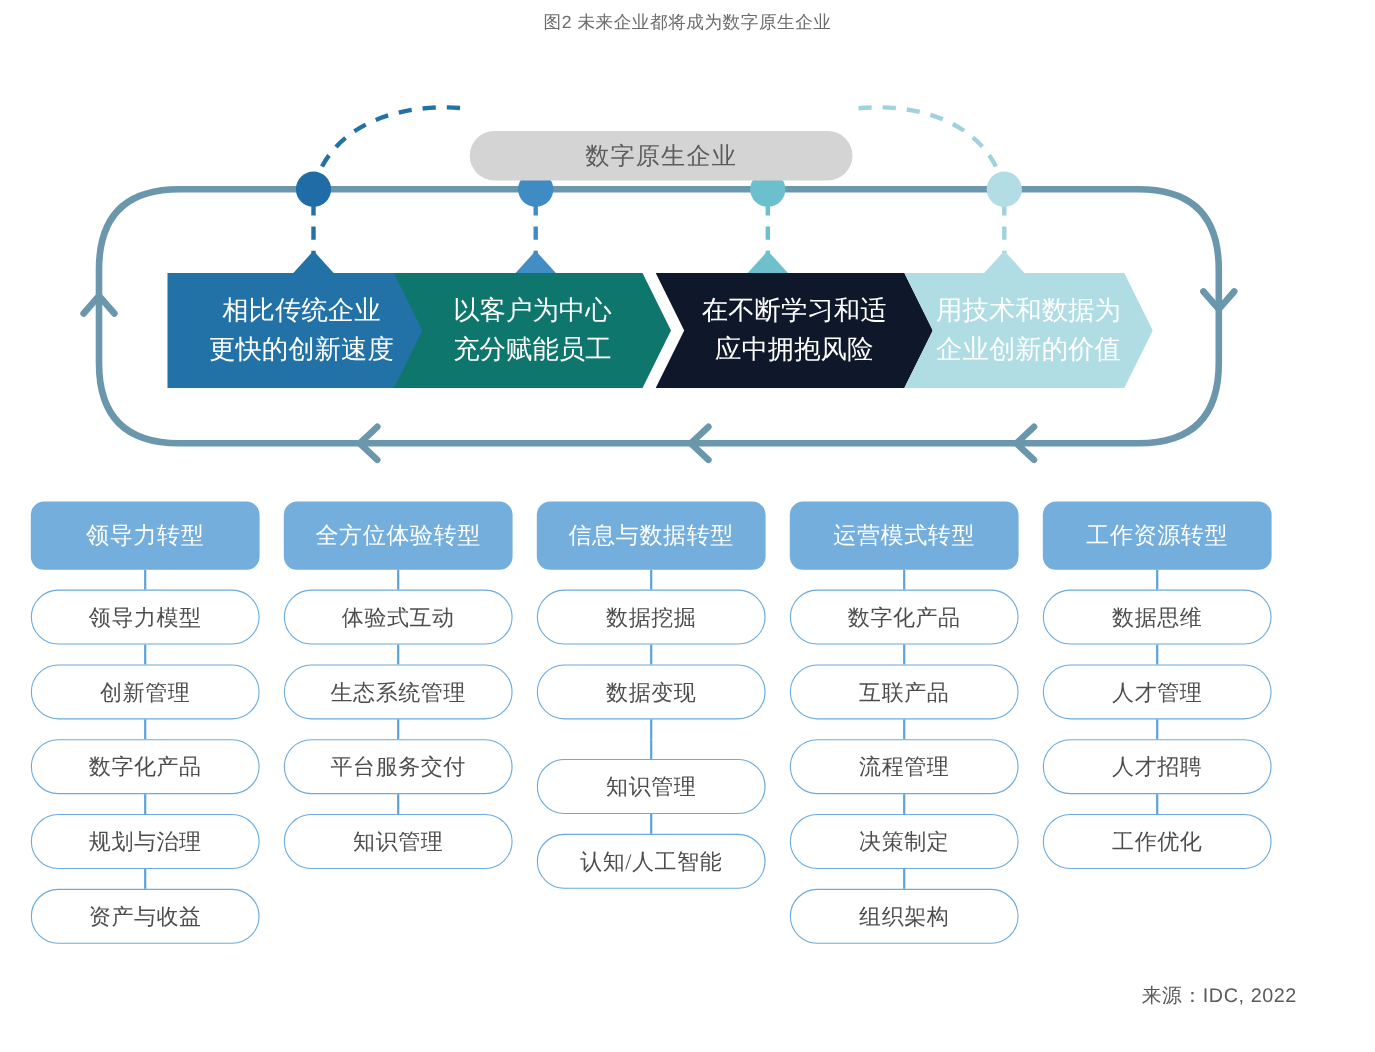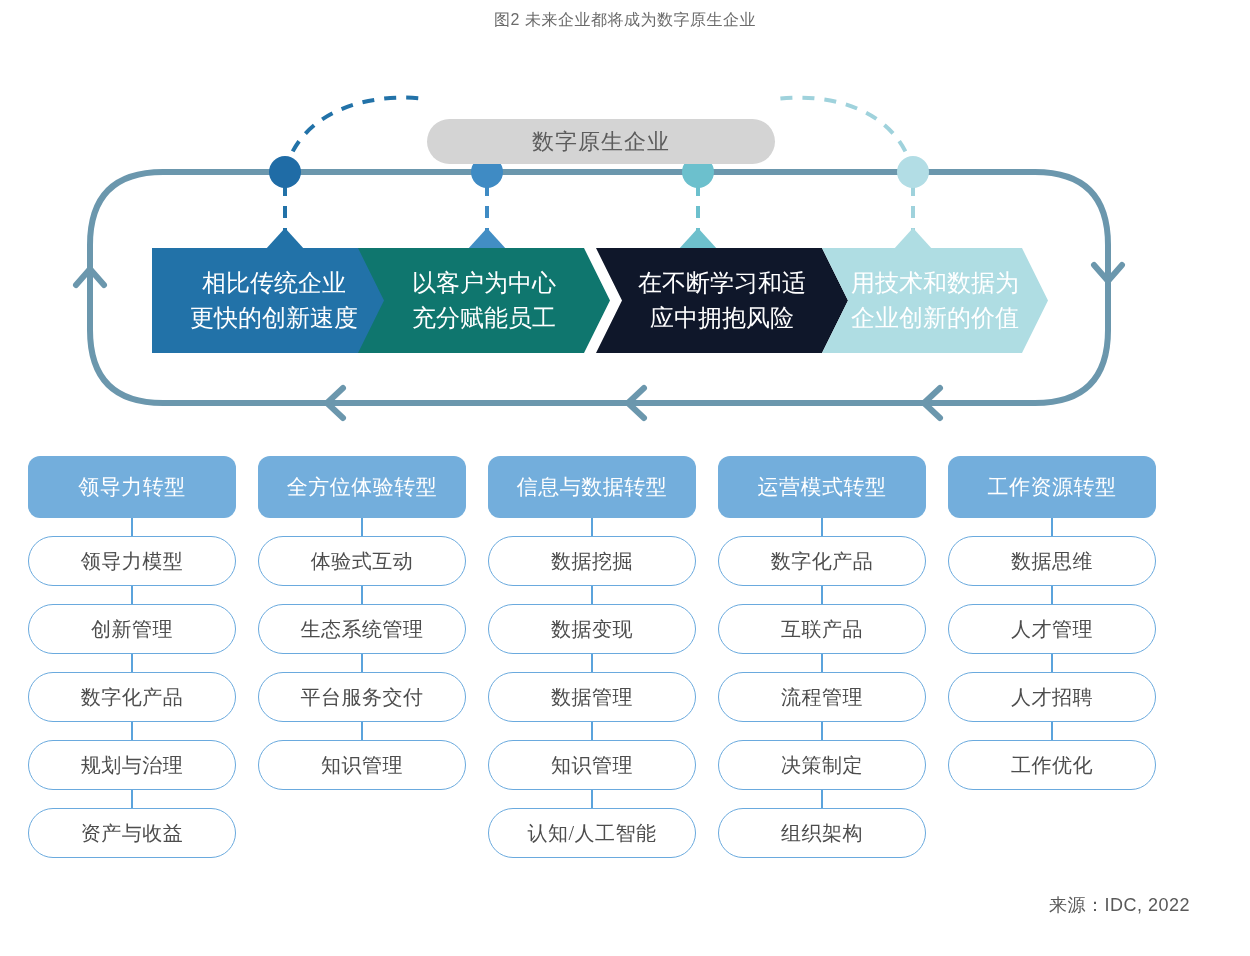--- a/index.html
+++ b/index.html
@@ -127,21 +127,21 @@
     font-size: 20px;
     display: flex;
     align-items: center;
     justify-content: center;
     box-sizing: border-box;
     letter-spacing: 0.5px;
   }
 
   #source-note {
     position: absolute;
-    right: 60px;
+    right: 71px;
     top: 893px;
     font-size: 18px;
     color: #595959;
     letter-spacing: 0.5px;
   }
 </style>
 </head>
 <body>
 
 <div id="figure-title">图2 未来企业都将成为数字原生企业</div>
@@ -242,21 +242,20 @@
       <div class="connector"></div>
       <div class="col-item">知识管理</div>
     </div>
     <div class="column">
       <div class="col-header">信息与数据转型</div>
       <div class="connector"></div>
       <div class="col-item">数据挖掘</div>
       <div class="connector"></div>
       <div class="col-item">数据变现</div>
       <div class="connector"></div>
-      <div class="col-item">数据管理</div>
       <div class="connector"></div>
       <div class="col-item">知识管理</div>
       <div class="connector"></div>
       <div class="col-item">认知/人工智能</div>
     </div>
     <div class="column">
       <div class="col-header">运营模式转型</div>
       <div class="connector"></div>
       <div class="col-item">数字化产品</div>
       <div class="connector"></div>

